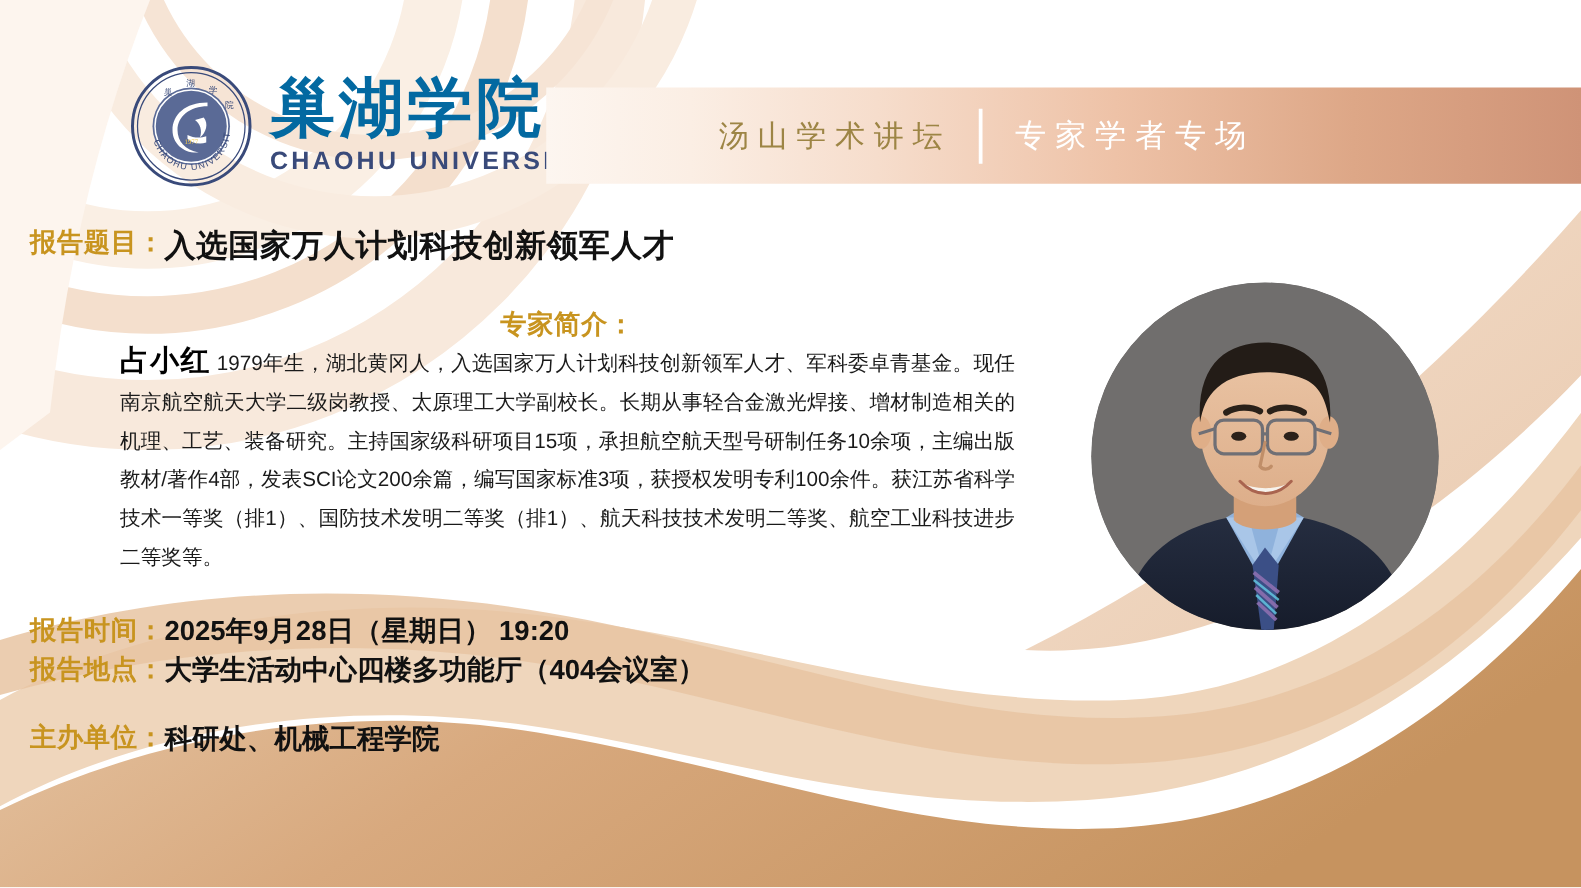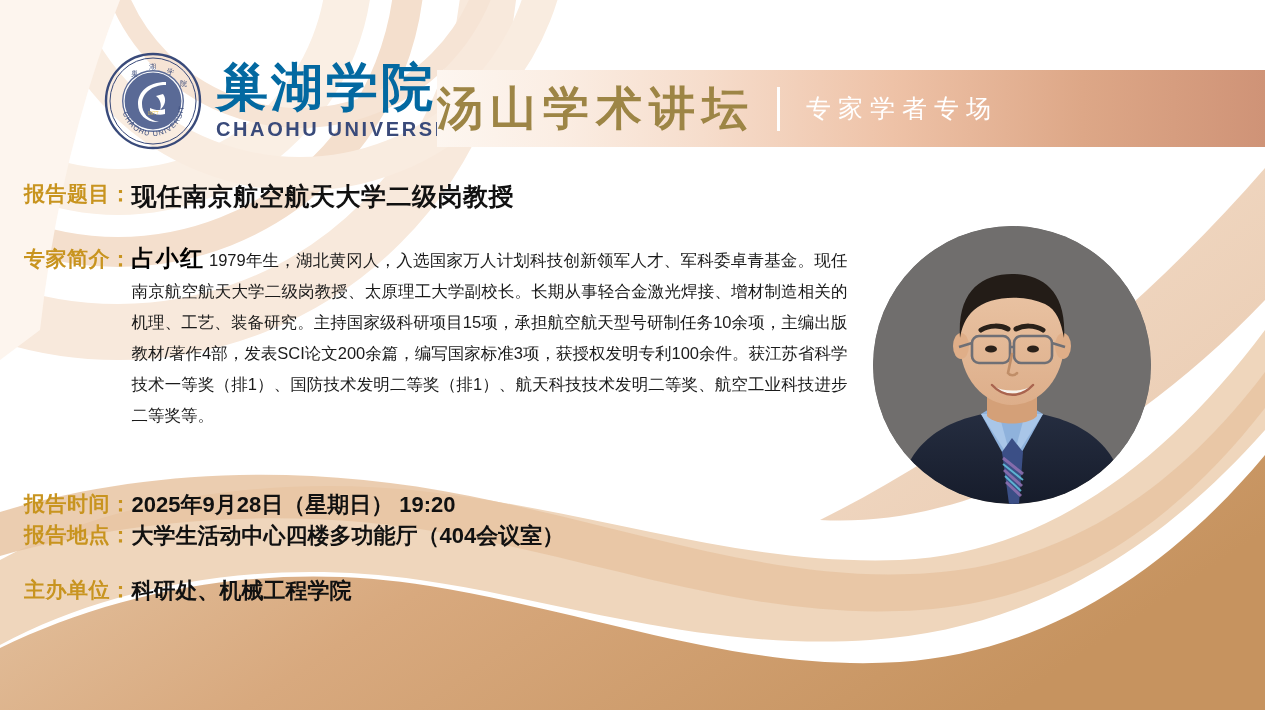--- a/index.html
+++ b/index.html
@@ -30,22 +30,23 @@
     background: linear-gradient(90deg,
         #fdf6f0 0%,
         #fbeee4 14%,
         #f6ddcc 32%,
         #eec2a7 55%,
         #dda787 78%,
         #cf9377 100%);
     display: flex; align-items: center;
   }
   .banner-main {
-    font-size: 46px;
-    font-weight: 700;
+    margin-left: 138px;
+    font-size: 24px;
+    font-weight: 400;
     letter-spacing: 7px;
     color: #9d8545;
     white-space: nowrap;
     font-family: "Liberation Serif", "DejaVu Serif", serif;
   }
   .banner-sep {
     width: 3px; height: 44px;
     background: #ffffff;
     margin: 0 26px 0 22px;
     flex: 0 0 auto;
@@ -98,21 +99,21 @@
   .value {
     color: #111111;
     font-size: 22px;
     font-weight: 700;
     white-space: nowrap;
   }
 
   #row-title { left: 24px; top: 180px; }
   #row-title .value { font-size: 25px; letter-spacing: 0.5px; }
 
-  #row-bio { left: 24px; top: 243px; width: 860px; align-items: flex-start; }
+  #row-bio { left: 24px; top: 243px; width: 860px; align-items: center; flex-direction: column; }
   #row-bio .label { padding-top: 2px; }
   .bio-body {
     width: 716px;
     font-size: 16.5px;
     line-height: 31px;
     color: #1a1a1a;
     font-weight: 400;
     text-align: justify;
     white-space: normal;
   }
@@ -238,21 +239,21 @@
       <div class="banner-main">汤山学术讲坛</div>
       <div class="banner-sep"></div>
       <div class="banner-sub">专家学者专场</div>
     </div>
   </div>
 
   <div class="content">
 
     <div class="row" id="row-title">
       <span class="label">报告题目：</span>
-      <span class="value">现任南京航空航天大学二级岗教授</span>
+      <span class="value">入选国家万人计划科技创新领军人才</span>
     </div>
 
     <div class="row" id="row-bio">
       <span class="label">专家简介：</span>
       <span class="bio-body"><span class="bio-name">占小红</span><span> 1979年生，湖北黄冈人，入选国家万人计划科技创新领军人才、军科委卓青基金。现任南京航空航天大学二级岗教授、太原理工大学副校长。长期从事轻合金激光焊接、增材制造相关的机理、工艺、装备研究。主持国家级科研项目15项，承担航空航天型号研制任务10余项，主编出版教材/著作4部，发表SCI论文200余篇，编写国家标准3项，获授权发明专利100余件。获江苏省科学技术一等奖（排1）、国防技术发明二等奖（排1）、航天科技技术发明二等奖、航空工业科技进步二等奖等。</span></span>
     </div>
 
     <div class="row" id="row-time">
       <span class="label">报告时间：</span>
       <span class="value">2025年9月28日（星期日） 19:20</span>

